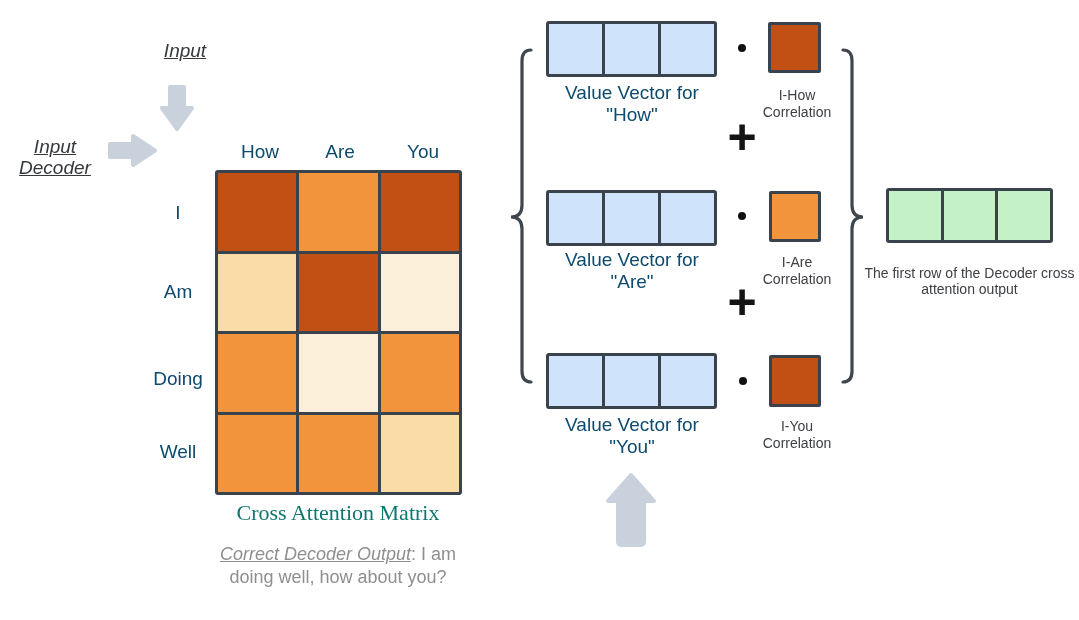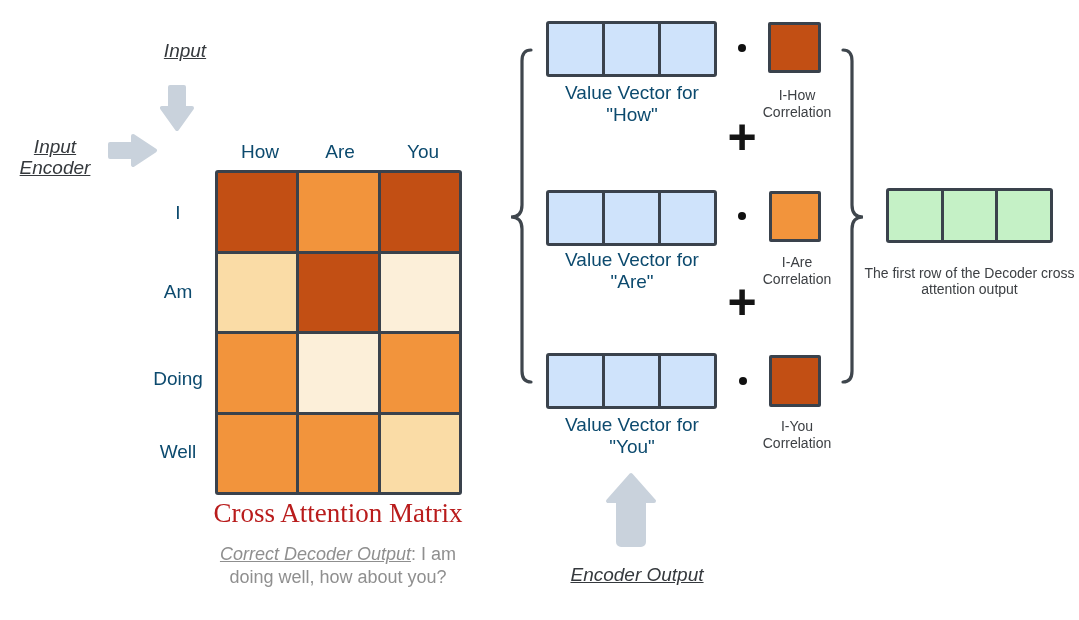--- a/index.html
+++ b/index.html
@@ -13,21 +13,21 @@
   .plain{color:#0c4a6e;font-size:19px;line-height:22px;text-align:center;}
   .small{color:#3d4044;font-size:14px;line-height:17px;text-align:center;}
   .grid-box{
     display:grid;gap:3px;padding:3px;background:#3a424c;border-radius:3px;box-sizing:border-box;
   }
   .cols3{grid-template-columns:repeat(3,1fr);}
   .cell{width:auto;height:auto;}
   .corr-square{box-sizing:border-box;border:3px solid #3a424c;border-radius:2px;}
   .dot{width:8px;height:8px;border-radius:50%;background:#101010;}
   .plus{color:#141414;font-size:50px;font-weight:bold;line-height:50px;width:60px;text-align:center;}
-  .title-serif{font-family:"Liberation Serif",serif;color:#b91c1c;font-size:27px;line-height:26px;text-align:center;}
+  .title-serif{font-family:"Liberation Serif",serif;color:#0f766e;font-size:22px;line-height:26px;text-align:center;}
   .caption{color:#8f8f8f;font-size:18px;line-height:23px;text-align:center;}
   .caption .em{font-style:italic;text-decoration:underline;}
 </style>
 </head>
 <body>
 
 <div class="canvas">
 
   <div class="abs lbl" style="left:110px;top:40px;width:150px;">
     <span>Input</span>
@@ -35,21 +35,21 @@
 
   <svg class="abs" style="left:160px;top:85px;" width="34" height="46" viewBox="0 0 34 46">
     <g stroke-width="4" stroke-linejoin="round" stroke-linecap="round" fill="#c9d2dc" stroke="#c9d2dc">
       <rect x="10" y="2" width="14" height="22"></rect>
       <polygon points="2,23 32,23 17,44"></polygon>
     </g>
   </svg>
 
   <div class="abs lbl" style="left:0px;top:136px;width:110px;">
     <span>Input</span>
-    <span>Encoder</span>
+    <span>Decoder</span>
   </div>
 
   <svg class="abs" style="left:108px;top:134px;" width="50" height="33" viewBox="0 0 50 33">
     <g stroke-width="4" stroke-linejoin="round" stroke-linecap="round" fill="#c9d2dc" stroke="#c9d2dc">
       <rect x="2" y="10" width="24" height="13"></rect>
       <polygon points="25,2 47,16.5 25,31"></polygon>
     </g>
   </svg>
 
   <div class="abs plain" style="left:220px;top:141px;width:80px;">How</div>
@@ -151,16 +151,15 @@
   </div>
 
   <svg class="abs" style="left:605px;top:472px;" width="52" height="76" viewBox="0 0 52 76">
     <g stroke-width="4" stroke-linejoin="round" stroke-linecap="round" fill="#c9d2dc" stroke="#c9d2dc">
       <polygon points="26,3 3,29 49,29"></polygon>
       <rect x="13" y="28" width="26" height="45" rx="3"></rect>
     </g>
   </svg>
 
   <div class="abs lbl" style="left:547px;top:564px;width:180px;font-size:19px;line-height:22px;">
-    <span>Encoder Output</span>
   </div>
 
 </div>
 
 </body></html>

